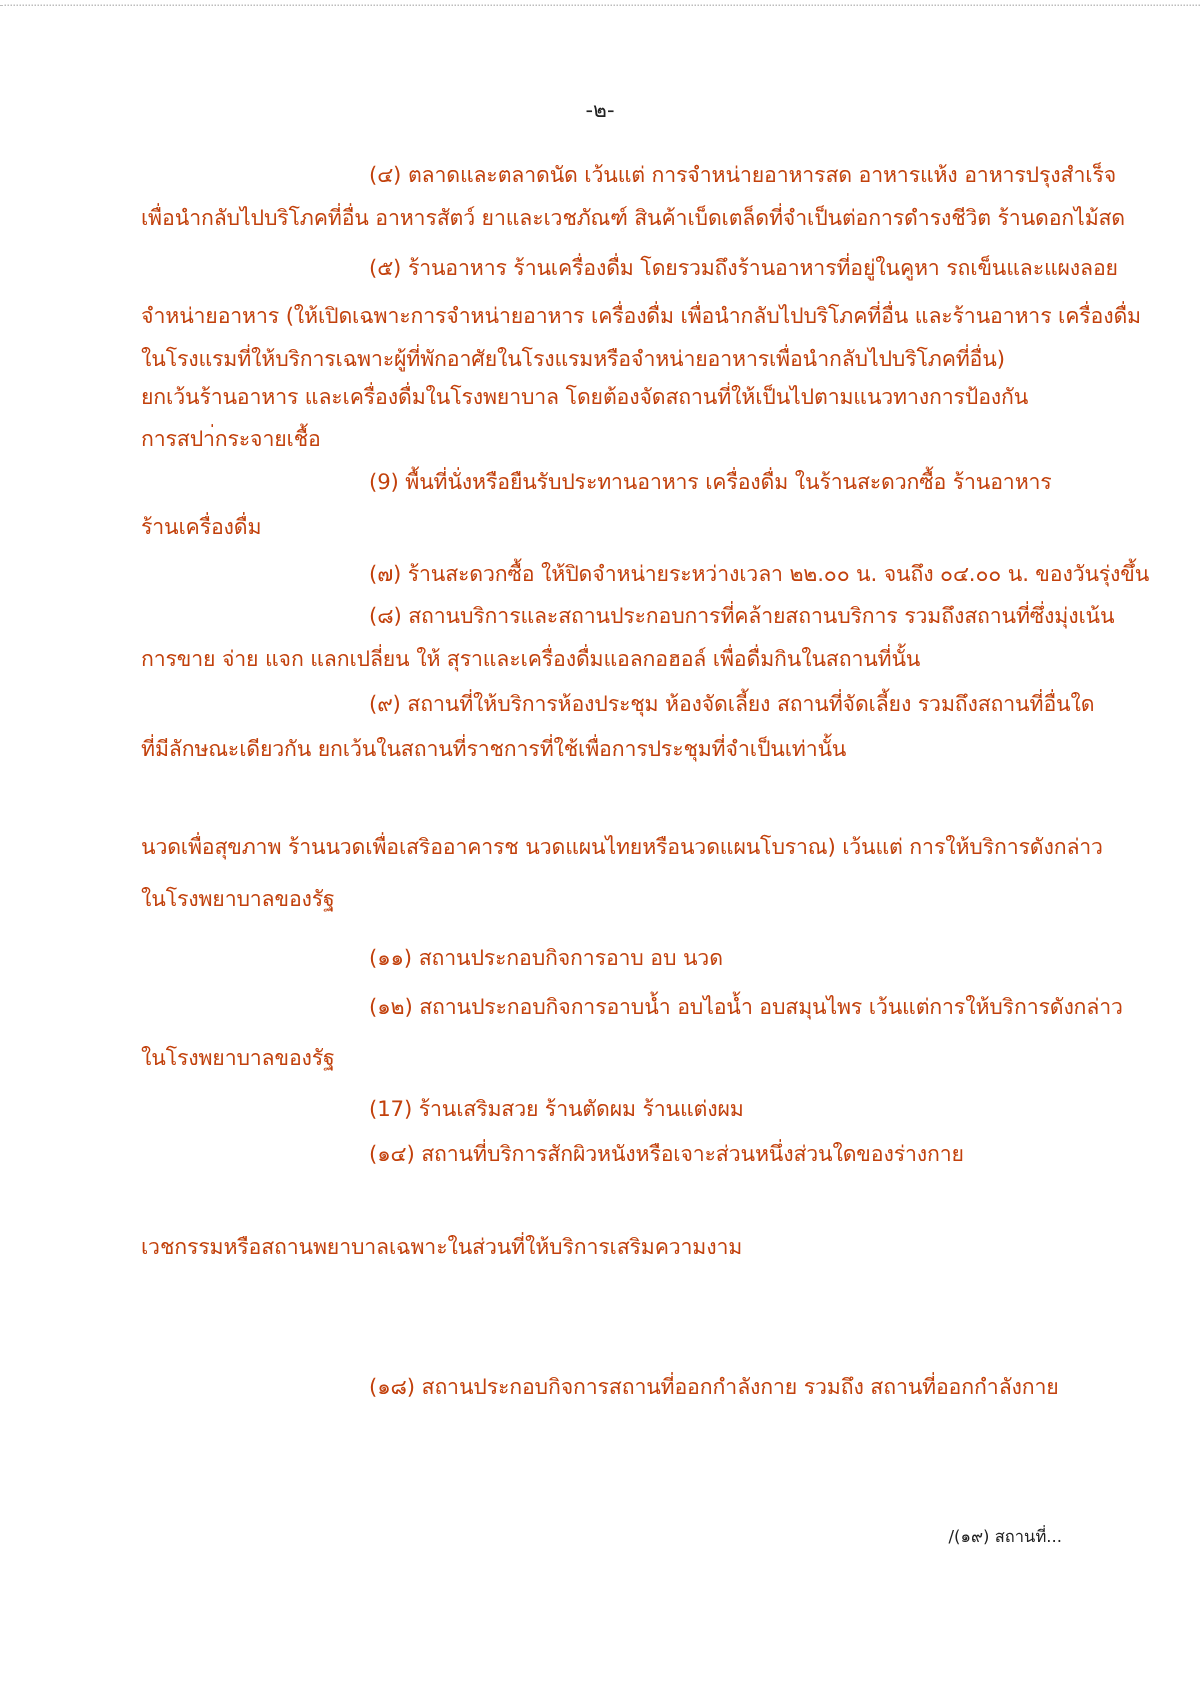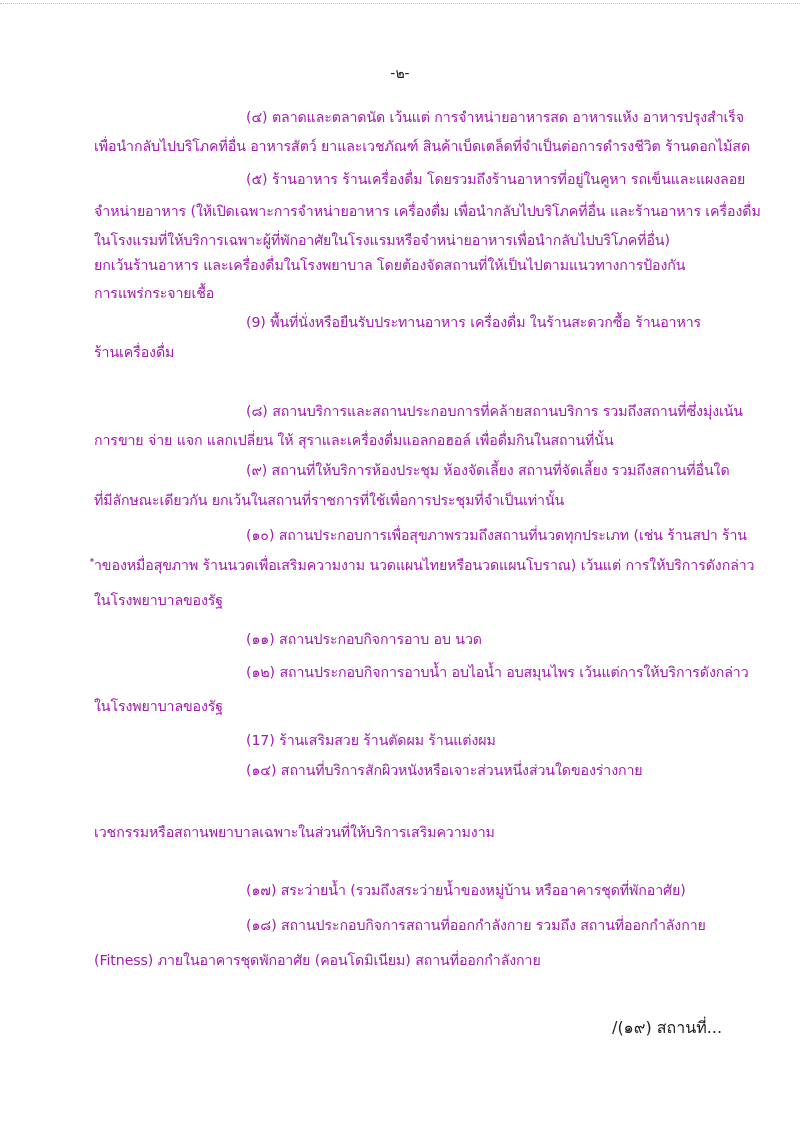--- a/index.html
+++ b/index.html
@@ -4,53 +4,51 @@
 <style>
   html, body { margin: 0; padding: 0; background: #ffffff; }
   body { width: 800px; height: 1131px; position: relative; overflow: hidden;
          font-family: "DejaVu Sans", sans-serif; color: #1a1a1a; }
   .top-border { position: absolute; left: 0; top: 3px; width: 800px; height: 0;
                 border-top: 1px dotted #bdbdbd; }
   .page { position: absolute; left: 0; top: 0; width: 800px; height: 1131px; }
   .page-num { position: absolute; top: 62px; left: 0; width: 800px; text-align: center;
               font-size: 14px; color: #222; }
   .line { position: absolute; font-size: 14.2px; white-space: nowrap; letter-spacing: -0.1px;
-          line-height: 20px; color: #a21caf; }
+          line-height: 20px; color: #c2410c; }
   .ind { left: 246px; }
   .flush { left: 94px; }
-  .cont { position: absolute; right: 78px; font-size: 16px; white-space: nowrap; color: #222; }
+  .cont { position: absolute; right: 92px; font-size: 11px; white-space: nowrap; color: #222; }
 </style>
 </head>
 <body>
 
 <div class="top-border"></div>
 
 <div class="page">
   <div class="page-num">-๒-</div>
 
   <div class="line ind" style="top:107px">(๔) ตลาดและตลาดนัด เว้นแต่ การจำหน่ายอาหารสด อาหารแห้ง อาหารปรุงสำเร็จ</div>
   <div class="line flush" style="top:136px">เพื่อนำกลับไปบริโภคที่อื่น อาหารสัตว์ ยาและเวชภัณฑ์ สินค้าเบ็ดเตล็ดที่จำเป็นต่อการดำรงชีวิต ร้านดอกไม้สด</div>
   <div class="line ind" style="top:169px">(๕) ร้านอาหาร ร้านเครื่องดื่ม โดยรวมถึงร้านอาหารที่อยู่ในคูหา รถเข็นและแผงลอย</div>
   <div class="line flush" style="top:201px">จำหน่ายอาหาร (ให้เปิดเฉพาะการจำหน่ายอาหาร เครื่องดื่ม เพื่อนำกลับไปบริโภคที่อื่น และร้านอาหาร เครื่องดื่ม</div>
   <div class="line flush" style="top:255px">ยกเว้นร้านอาหาร และเครื่องดื่มในโรงพยาบาล โดยต้องจัดสถานที่ให้เป็นไปตามแนวทางการป้องกัน</div>
   <div class="line flush" style="top:230px">ในโรงแรมที่ให้บริการเฉพาะผู้ที่พักอาศัยในโรงแรมหรือจำหน่ายอาหารเพื่อนำกลับไปบริโภคที่อื่น)</div>
-  <div class="line flush" style="top:283px">การแพร่กระจายเชื้อ</div>
+  <div class="line flush" style="top:283px">การสปา่กระจายเชื้อ</div>
   <div class="line ind" style="top:312px">(9) พื้นที่นั่งหรือยืนรับประทานอาหาร เครื่องดื่ม ในร้านสะดวกซื้อ ร้านอาหาร</div>
   <div class="line flush" style="top:342px">ร้านเครื่องดื่ม</div>
+  <div class="line ind" style="top:373px">(๗) ร้านสะดวกซื้อ ให้ปิดจำหน่ายระหว่างเวลา ๒๒.๐๐ น. จนถึง ๐๔.๐๐ น.  ของวันรุ่งขึ้น</div>
   <div class="line ind" style="top:401px">(๘) สถานบริการและสถานประกอบการที่คล้ายสถานบริการ   รวมถึงสถานที่ซึ่งมุ่งเน้น</div>
   <div class="line flush" style="top:430px">การขาย จ่าย แจก แลกเปลี่ยน ให้ สุราและเครื่องดื่มแอลกอฮอล์ เพื่อดื่มกินในสถานที่นั้น</div>
   <div class="line ind" style="top:460px">(๙) สถานที่ให้บริการห้องประชุม ห้องจัดเลี้ยง สถานที่จัดเลี้ยง รวมถึงสถานที่อื่นใด</div>
   <div class="line flush" style="top:490px">ที่มีลักษณะเดียวกัน ยกเว้นในสถานที่ราชการที่ใช้เพื่อการประชุมที่จำเป็นเท่านั้น</div>
-  <div class="line ind" style="top:525px">(๑๐) สถานประกอบการเพื่อสุขภาพรวมถึงสถานที่นวดทุกประเภท (เช่น ร้านสปา ร้าน</div>
-  <div class="line flush" style="top:555px">ำของหมื่อสุขภาพ ร้านนวดเพื่อเสริมความงาม นวดแผนไทยหรือนวดแผนโบราณ) เว้นแต่ การให้บริการดังกล่าว</div>
+  <div class="line flush" style="top:555px">นวดเพื่อสุขภาพ ร้านนวดเพื่อเสริออาคารช นวดแผนไทยหรือนวดแผนโบราณ) เว้นแต่ การให้บริการดังกล่าว</div>
   <div class="line flush" style="top:590px">ในโรงพยาบาลของรัฐ</div>
   <div class="line ind" style="top:629px">(๑๑) สถานประกอบกิจการอาบ อบ นวด</div>
   <div class="line ind" style="top:662px">(๑๒) สถานประกอบกิจการอาบน้ำ อบไอน้ำ อบสมุนไพร เว้นแต่การให้บริการดังกล่าว</div>
   <div class="line flush" style="top:696px">ในโรงพยาบาลของรัฐ</div>
   <div class="line ind" style="top:730px">(17) ร้านเสริมสวย ร้านตัดผม ร้านแต่งผม</div>
   <div class="line ind" style="top:760px">(๑๔) สถานที่บริการสักผิวหนังหรือเจาะส่วนหนึ่งส่วนใดของร่างกาย</div>
   <div class="line flush" style="top:822px">เวชกรรมหรือสถานพยาบาลเฉพาะในส่วนที่ให้บริการเสริมความงาม</div>
-  <div class="line ind" style="top:880px">(๑๗) สระว่ายน้ำ (รวมถึงสระว่ายน้ำของหมู่บ้าน หรืออาคารชุดที่พักอาศัย)</div>
   <div class="line ind" style="top:915px">(๑๘) สถานประกอบกิจการสถานที่ออกกำลังกาย รวมถึง สถานที่ออกกำลังกาย</div>
-  <div class="line flush" style="top:950px">(Fitness) ภายในอาคารชุดพักอาศัย (คอนโดมิเนียม) สถานที่ออกกำลังกาย</div>
 
   <div class="cont" style="top:1015px">/(๑๙) สถานที่...</div>
 </div>
 
 </body></html>

